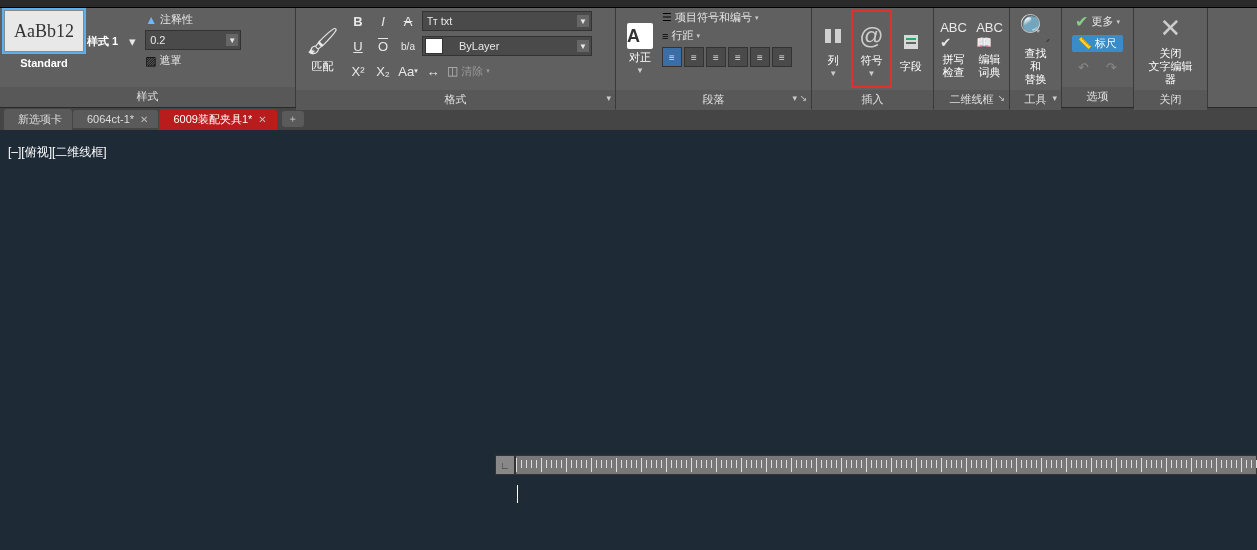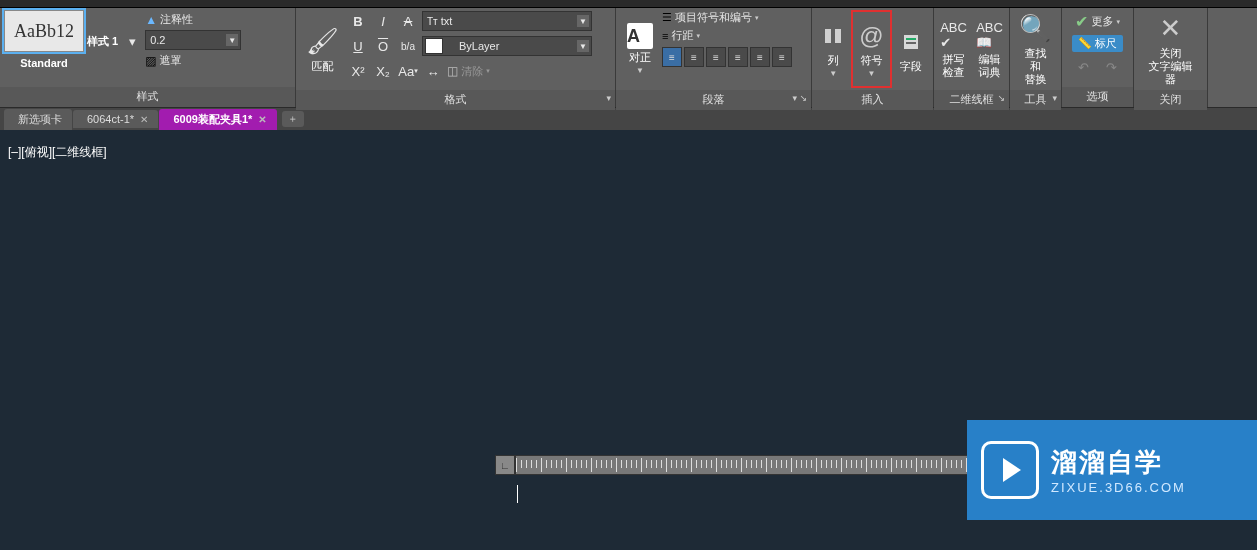--- a/index.html
+++ b/index.html
@@ -22,21 +22,21 @@
 .big-btn { display:flex; flex-direction:column; align-items:center; justify-content:center; padding:2px 6px; gap:2px; min-width:40px; height:78px; }
 .big-btn .ic { font-size:26px; color:#e8e8e8; height:32px; display:flex; align-items:center; }
 .big-btn .tx { font-size:11px; color:#fff; line-height:13px; text-align:center; white-space:nowrap; }
 .big-btn .dd { font-size:8px; color:#ccc; }
 .big-btn.hl { border:2px solid #e03030; }
 .swatch { width:18px; height:16px; background:#fff; border:1px solid #333; }
 .para-btn { width:20px; height:20px; background:#4a4a4a; border:1px solid #333; display:flex; align-items:center; justify-content:center; font-size:10px; color:#ddd; }
 .para-btn.act { background:#3a6ea5; }
 .tab-strip { background:#454545; height:22px; display:flex; align-items:center; padding-left:4px; gap:1px; }
 .tab { background:#5a5a5a; color:#ddd; font-size:11px; padding:3px 10px 3px 14px; display:flex; align-items:center; gap:6px; border-top-left-radius:3px; border-top-right-radius:3px; }
-.tab.act { background:#a21caf; color:#fff;font-weight:bold; }
+.tab.act { background:#b91c1c; color:#fff; }
 .tab .x { font-size:10px; color:#bbb; }
 .tab-add { width:22px; height:16px; background:#5a5a5a; border-radius:3px; display:flex; align-items:center; justify-content:center; font-size:10px; color:#ccc; margin-left:4px; }
 .viewport { position:relative; height:420px; background:#1e2a36; }
 .vp-lbl { position:absolute; top:14px; left:8px; font-size:12px; color:#fff; }
 .mtext { position:absolute; top:325px; left:495px; right:0; }
 .ruler-wrap { display:flex; align-items:center; }
 .ruler-l { width:20px; height:20px; background:#888; border:1px solid #333; display:flex; align-items:center; justify-content:center; font-size:10px; color:#333; font-weight:bold; }
 .ruler { flex:1; height:20px; background:#787878; border:1px solid #333; position:relative; }
 .tick { position:absolute; top:4px; width:1px; height:8px; background:#ddd; }
 .tick.big { top:2px; height:14px; }
@@ -435,22 +435,13 @@
           <div class="tick" style="left: 720px;"></div>
           <div class="tick big" style="left: 725px;"></div>
           <div class="tick" style="left: 730px;"></div>
           <div class="tick" style="left: 735px;"></div>
           <div class="tick" style="left: 740px;"></div>
         </div>
     </div>
     <div class="cursor"></div>
   </div>
 
-  <div class="watermark">
-    <div class="wm-logo">
-        <div class="wm-tri"></div>
-      </div>
-    <div class="wm-txt">
-      <div class="t1">溜溜自学</div>
-      <div class="t2">ZIXUE.3D66.COM</div>
-    </div>
-  </div>
 </div>
 
 </body></html>

